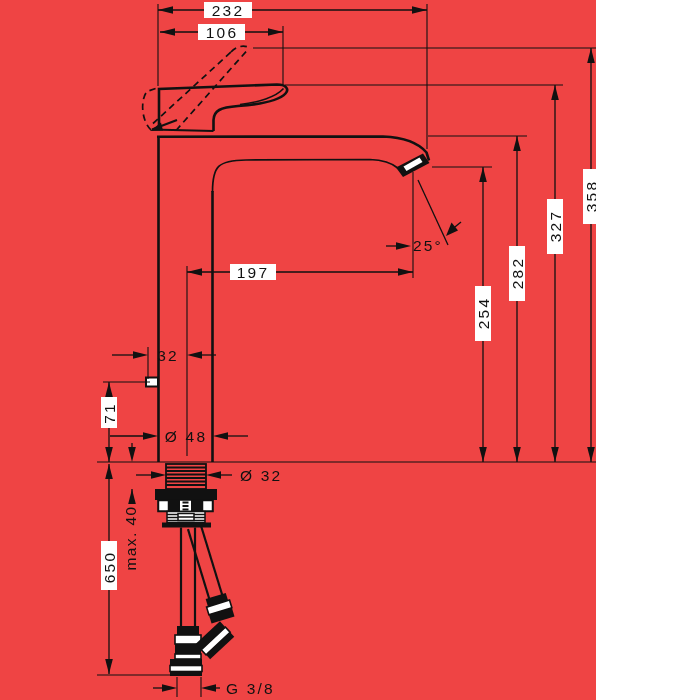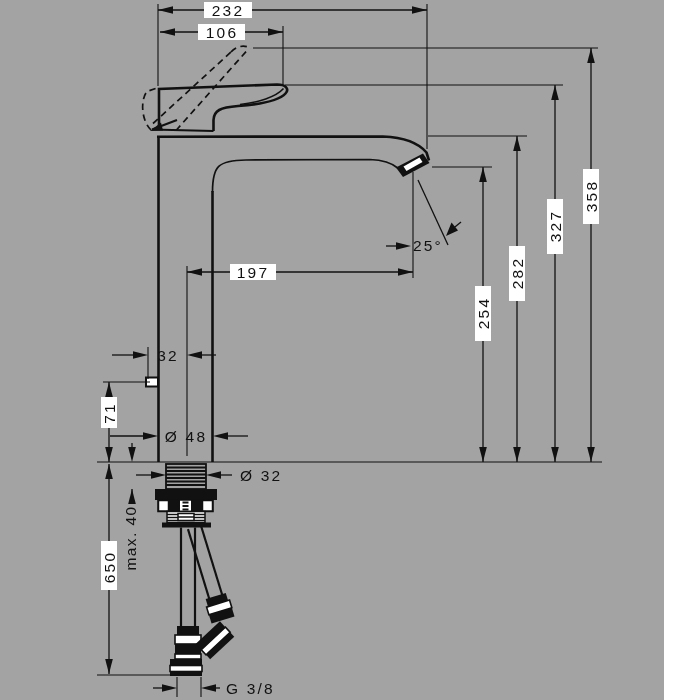--- a/index.html
+++ b/index.html
@@ -1,16 +1,16 @@
 <!DOCTYPE html>
 <html><head>
 <meta charset="utf-8">
 <style>
   html,body{margin:0;padding:0;background:#ffffff;}
-  .stage{width:664px;height:700px;position:relative;background:#a3a3a3;overflow:hidden;}
+  .stage{width:596px;height:700px;position:relative;background:#ef4444;overflow:hidden;}
   svg{display:block;}
   .dim{font-family:"Liberation Sans","DejaVu Sans",sans-serif;font-size:15.5px;letter-spacing:2.2px;fill:#111;}
   .dim.small{letter-spacing:1.4px;}
 </style>
 </head>
 <body>
 
 <div class="stage">
 <svg width="700" height="700" viewBox="0 0 700 700">
 

